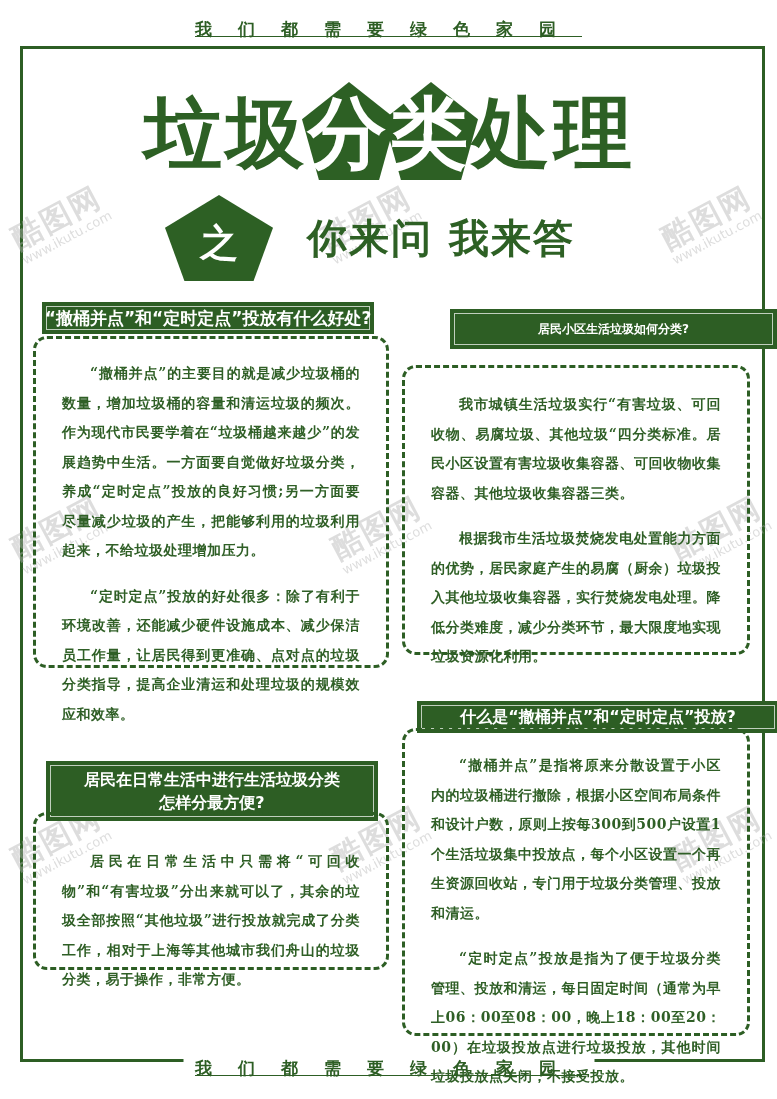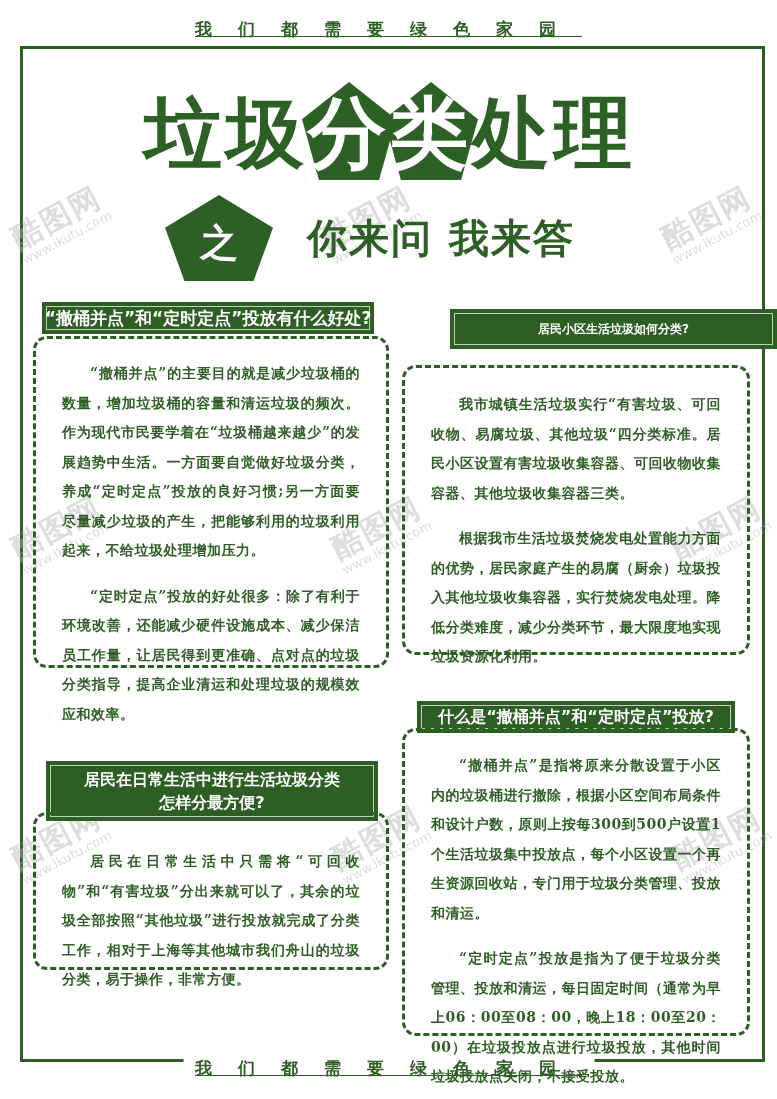--- a/index.html
+++ b/index.html
@@ -118,21 +118,21 @@
   <p>“撤桶并点”的主要目的就是减少垃圾桶的数量，增加垃圾桶的容量和清运垃圾的频次。作为现代市民要学着在“垃圾桶越来越少”的发展趋势中生活。一方面要自觉做好垃圾分类，养成“定时定点”投放的良好习惯;另一方面要尽量减少垃圾的产生，把能够利用的垃圾利用起来，不给垃圾处理增加压力。</p>
   <p>“定时定点”投放的好处很多：除了有利于环境改善，还能减少硬件设施成本、减少保洁员工作量，让居民得到更准确、点对点的垃圾分类指导，提高企业清运和处理垃圾的规模效应和效率。</p>
 </div>
 
 <div class="q-header" style="left:413px;top:310px;width:325px;height:38px;line-height:38px;font-size:12px;margin-left:38px;">居民小区生活垃圾如何分类?</div>
 <div class="box" style="left:402px;top:365px;width:348px;height:290px;padding-top:6px;">
   <p>我市城镇生活垃圾实行“有害垃圾、可回收物、易腐垃圾、其他垃圾“四分类标准。居民小区设置有害垃圾收集容器、可回收物收集容器、其他垃圾收集容器三类。</p>
   <p>根据我市生活垃圾焚烧发电处置能力方面的优势，居民家庭产生的易腐（厨余）垃圾投入其他垃圾收集容器，实行焚烧发电处理。降低分类难度，减少分类环节，最大限度地实现垃圾资源化利用。</p>
 </div>
 
-<div class="q-header" style="left:418px;top:702px;width:316px;height:30px;line-height:30px;font-size:16px;">什么是“撤桶并点”和“定时定点”投放?</div>
+<div class="q-header" style="left:418px;top:702px;width:360px;height:30px;line-height:30px;font-size:16px;">什么是“撤桶并点”和“定时定点”投放?</div>
 <div class="box" style="left:402px;top:728px;width:348px;height:308px;padding-top:4px;">
   <p>“撤桶并点”是指将原来分散设置于小区内的垃圾桶进行撤除，根据小区空间布局条件和设计户数，原则上按每300到500户设置1个生活垃圾集中投放点，每个小区设置一个再生资源回收站，专门用于垃圾分类管理、投放和清运。</p>
   <p>“定时定点”投放是指为了便于垃圾分类管理、投放和清运，每日固定时间（通常为早上06：00至08：00，晚上18：00至20：00）在垃圾投放点进行垃圾投放，其他时间垃圾投放点关闭，不接受投放。</p>
 </div>
 
 <div class="q-header" style="left:47px;top:762px;width:330px;height:58px;font-size:16px;line-height:23px;padding-top:6px;">
   <div>居民在日常生活中进行生活垃圾分类</div>
   <div>怎样分最方便?</div>
 </div>
 <div class="box" style="left:33px;top:812px;width:356px;height:158px;padding-top:16px;">

